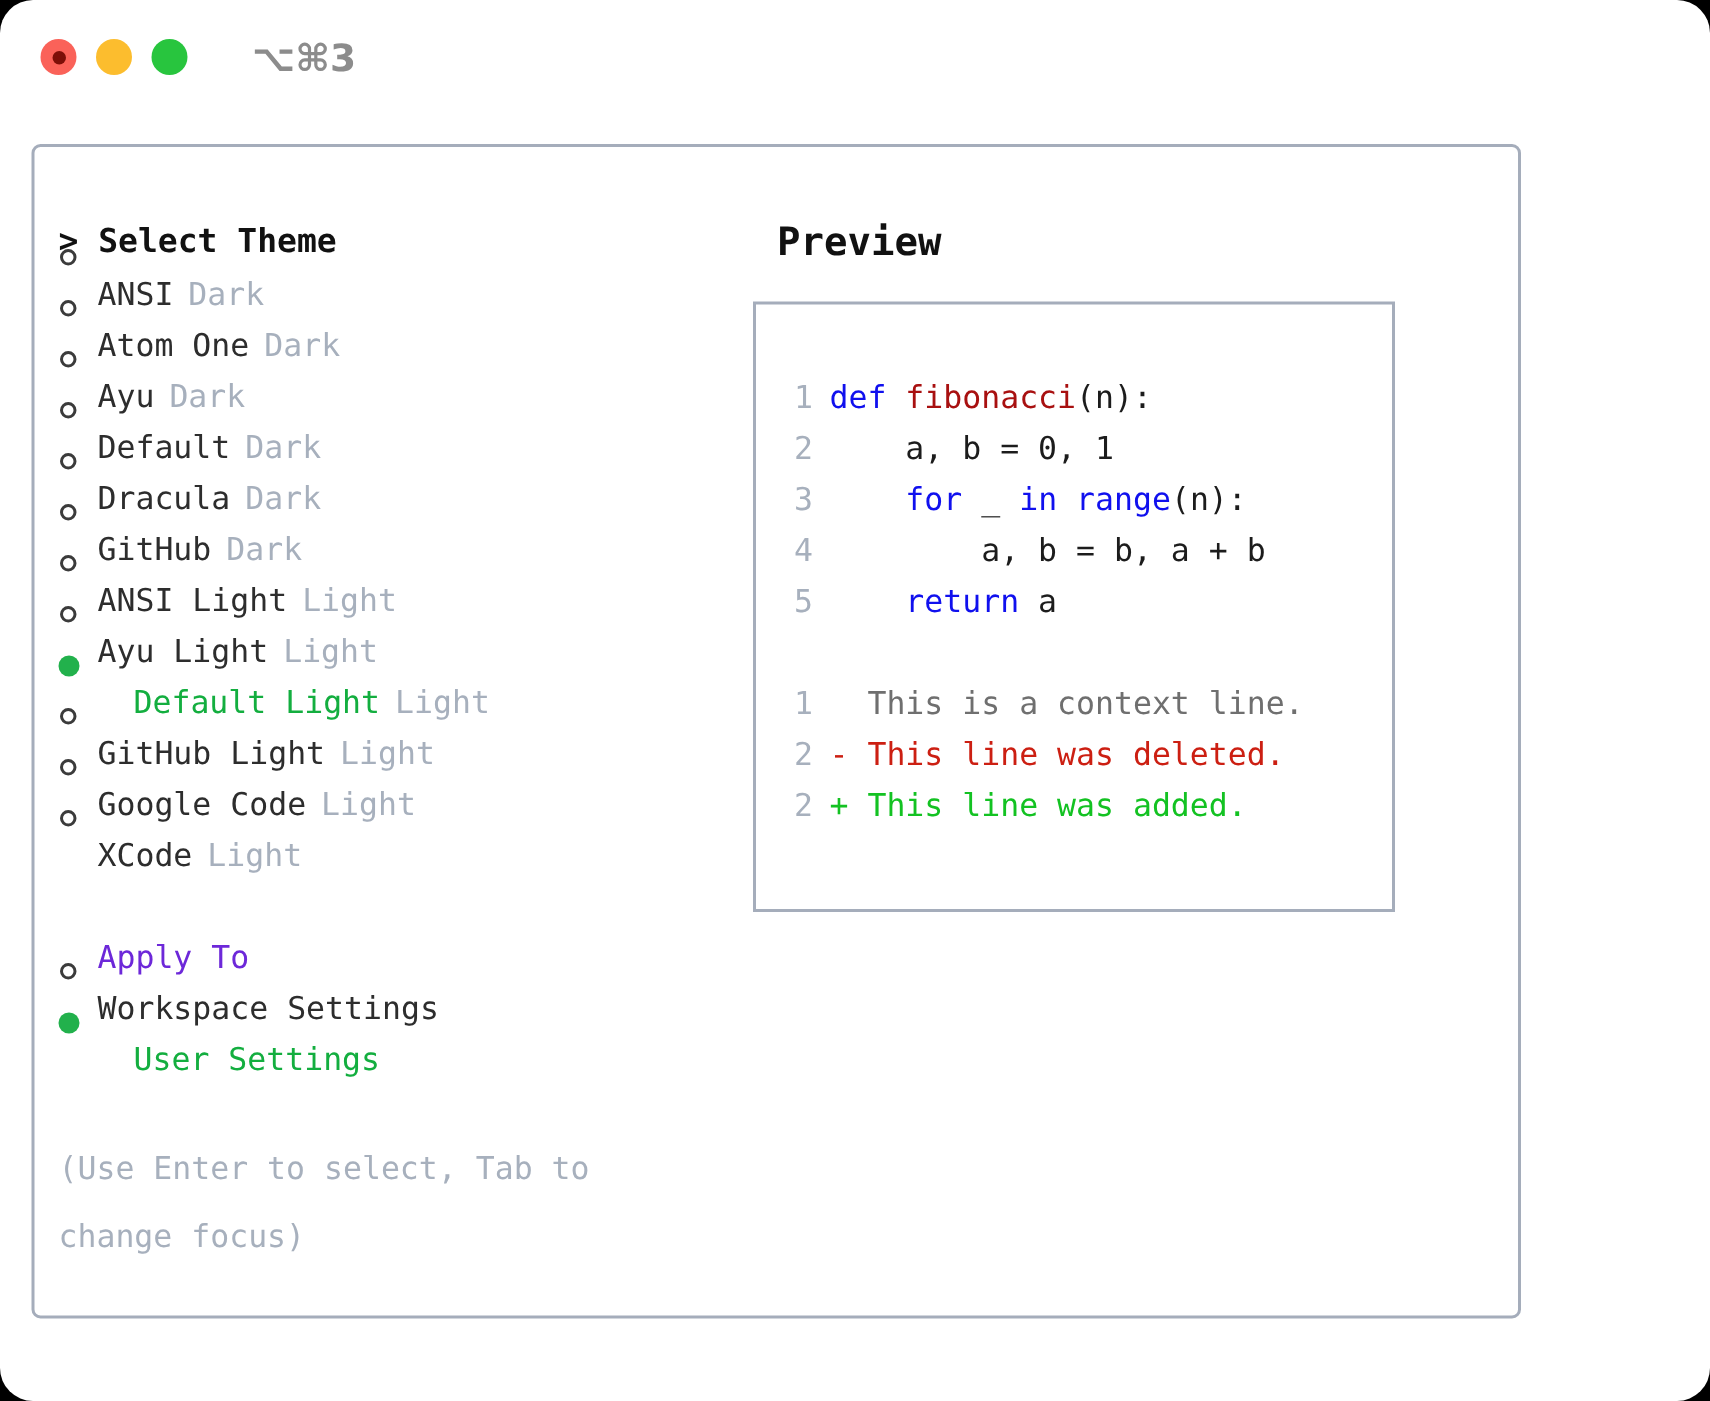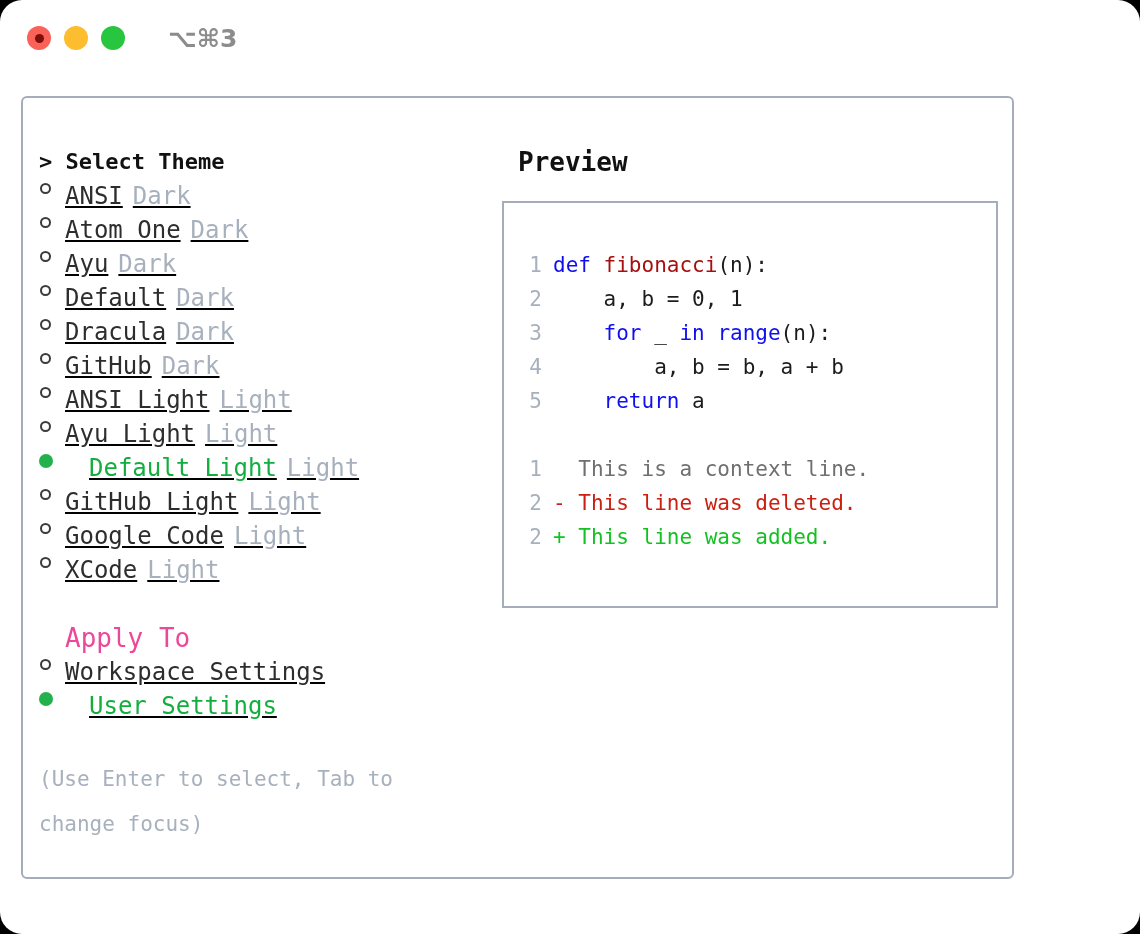--- a/index.html
+++ b/index.html
@@ -100,25 +100,24 @@
   .list-head {
     font-size: 22px;
     font-weight: bold;
     color: #111111;
     line-height: 34px;
     white-space: pre;
   }
 
   .opt-row {
     display: flex;
-    align-items: center;
-    font-size: 24px;
-    line-height: 34px;
-    white-space: pre;
-    text-decoration: underline;
+    align-items: flex-start;
+    font-size: 21px;
+    line-height: 34px;
+    white-space: pre;
   }
   .marker {
     display: inline-block;
     width: 26px;
     flex: 0 0 26px;
     position: relative;
     color: #333;
   }
   .marker .ring {
     position: absolute;
@@ -143,22 +142,22 @@
   .opt-row.selected .opt-name { color: #13ae3f; margin-left: 24px; }
   .opt-tag {
     color: #a7b0bd;
     margin-left: 10px;
   }
   .opt-row.selected .opt-tag { color: #a7b0bd; }
 
   .spacer-block { height: 34px; }
 
   .apply-head {
-    font-size: 26px;
-    color: #ec4899;
+    font-size: 21px;
+    color: #6d28d9;
     line-height: 34px;
     padding-left: 26px;
     white-space: pre;
   }
 
   .hint {
     margin-top: 34px;
     font-size: 21px;
     line-height: 45px;
     color: #a7b0bd;
@@ -176,21 +175,21 @@
   .preview-head {
     font-size: 26px;
     font-weight: bold;
     color: #111111;
     line-height: 34px;
     white-space: pre;
     margin-left: 16px;
   }
   .preview-box {
     margin-top: 22px;
-    width: 496px;
+    width: 428px;
     height: 407px;
     border: 2px solid #a5adbb;
     box-sizing: border-box;
     background: #ffffff;
     position: relative;
   }
   .code-area {
     position: absolute;
     left: 12px;
     top: 45px;

